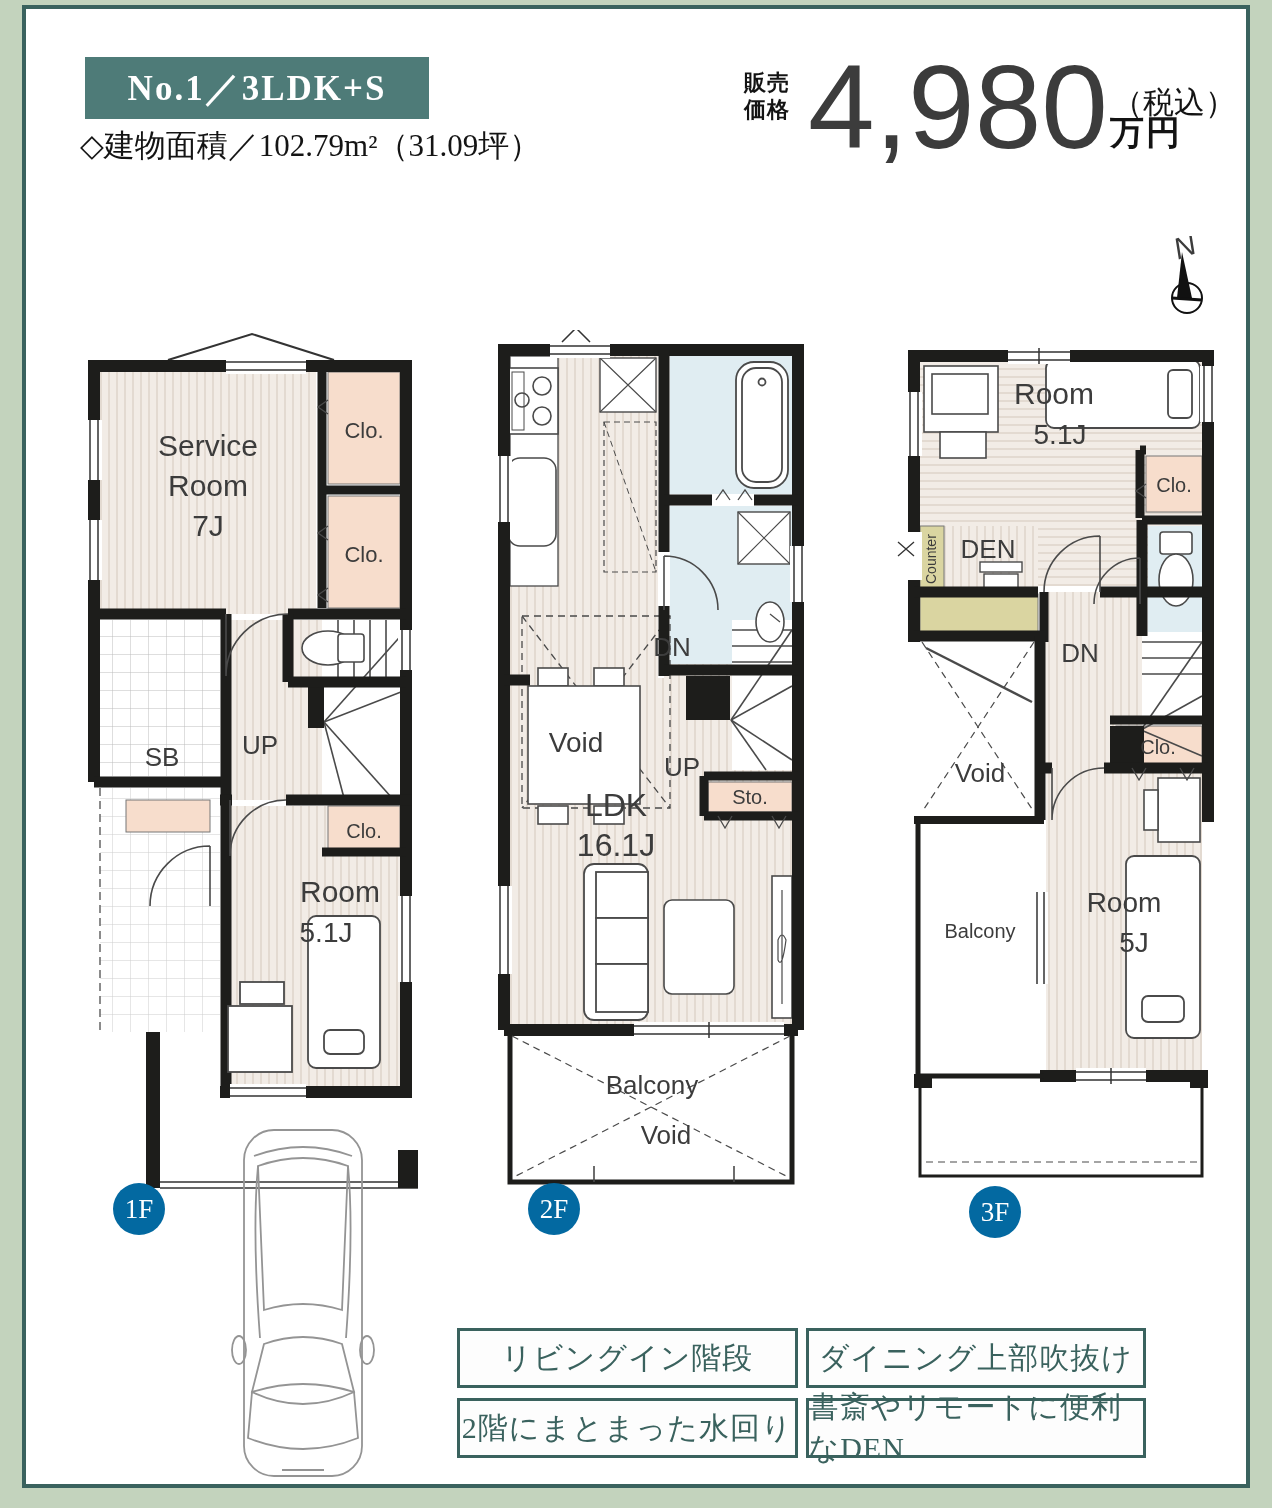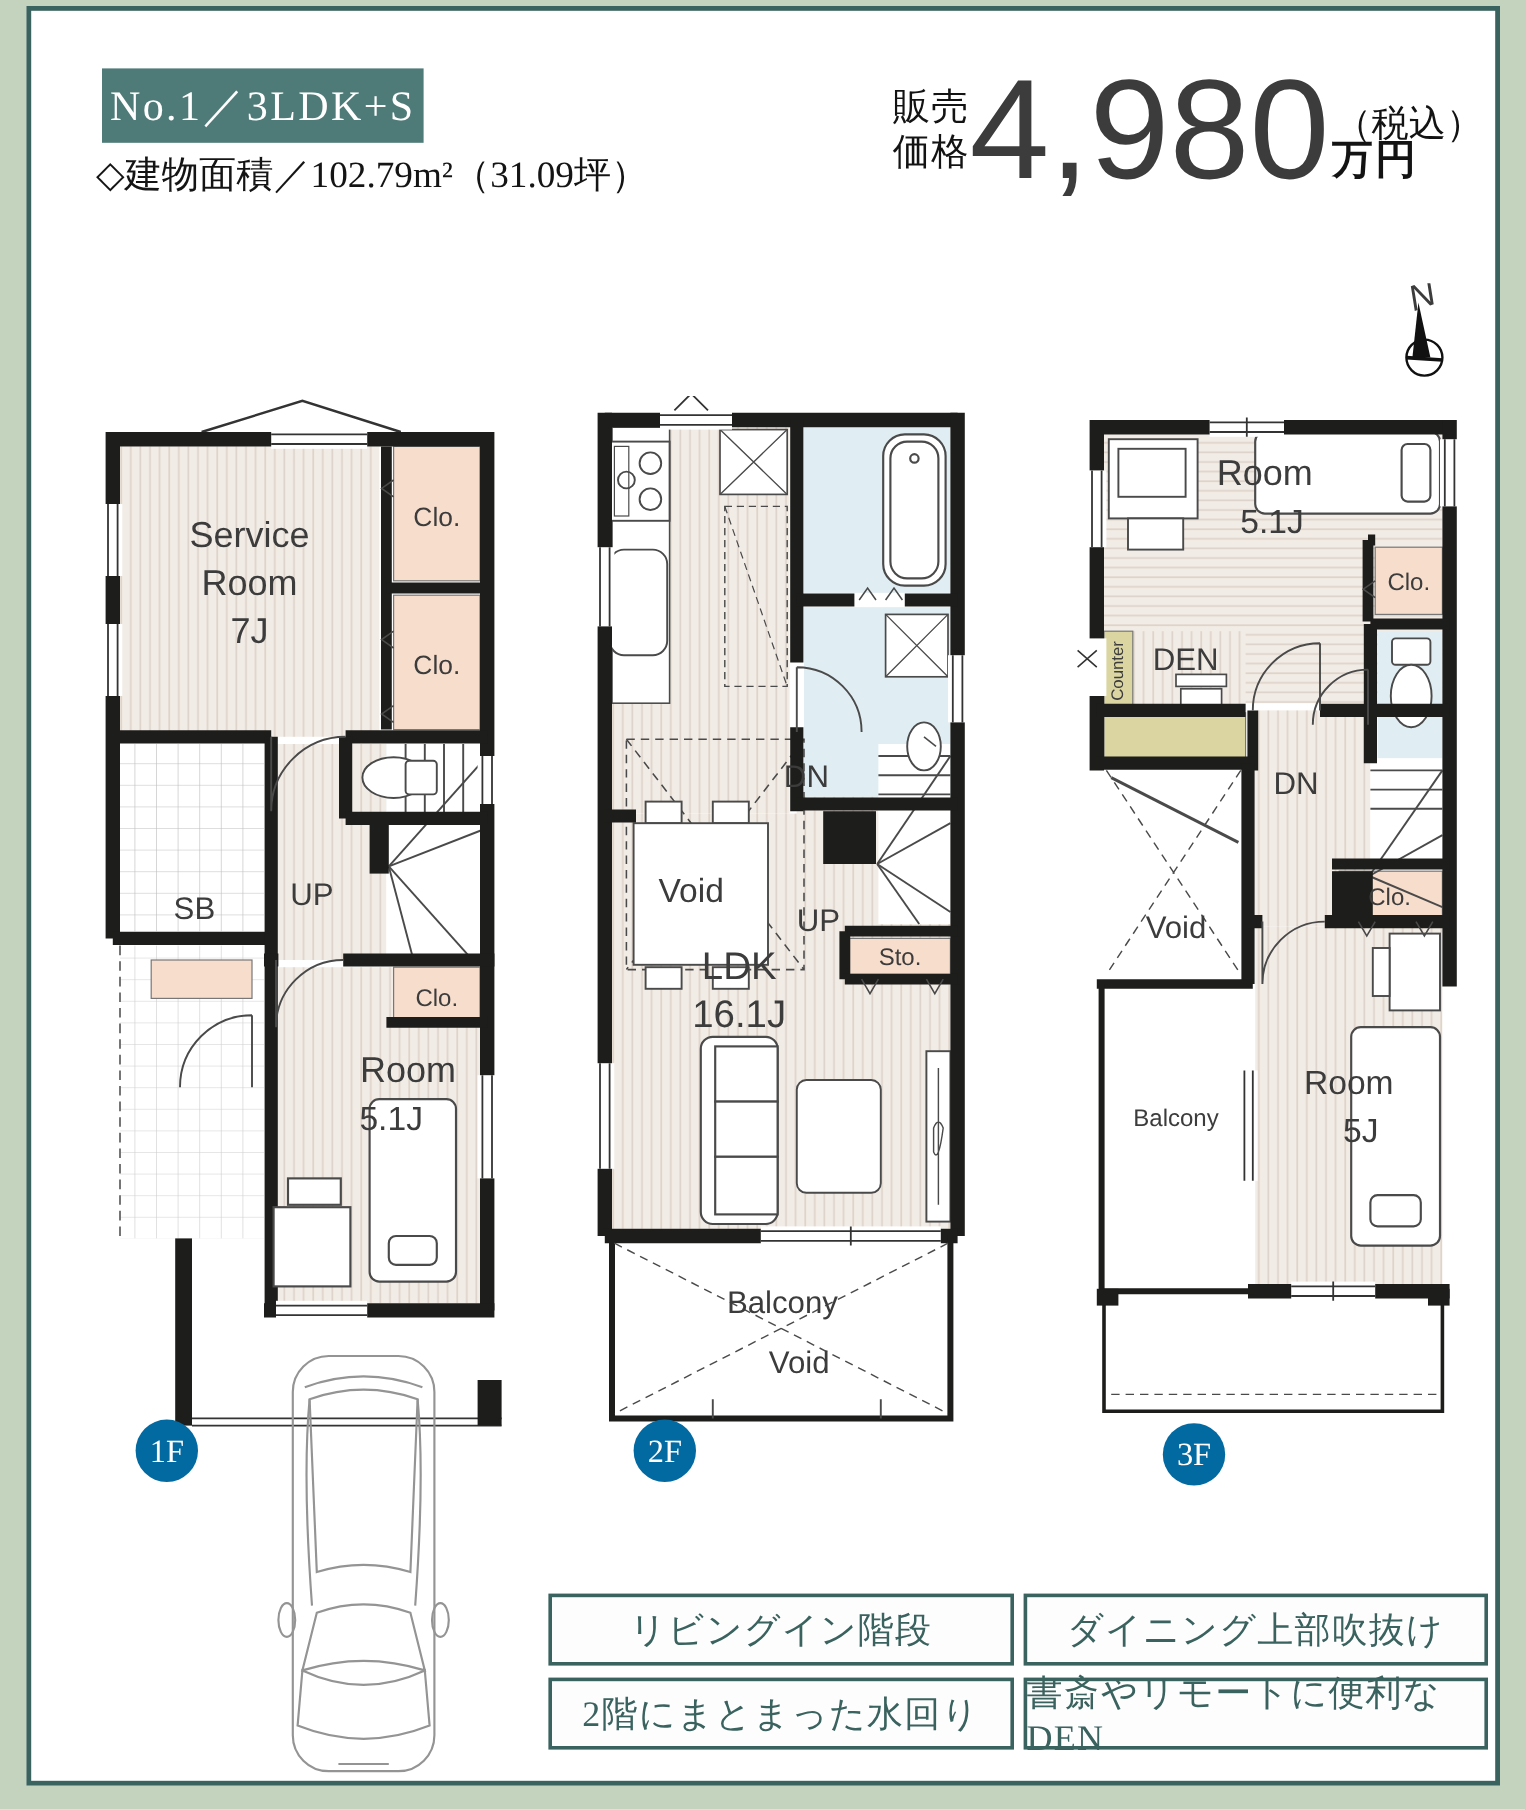--- a/index.html
+++ b/index.html
@@ -1,40 +1,40 @@
 <!DOCTYPE html>
 <html><head>
 <meta charset="utf-8">
 <style>
   html,body{margin:0;padding:0;}
   body{width:1272px;height:1508px;position:relative;background:#c3d3bd;
        font-family:"Liberation Serif","DejaVu Serif",serif;}
   .panel{position:absolute;left:22px;right:22px;top:5px;bottom:20px;
          background:#ffffff;border:4px solid #3a625e;box-sizing:border-box;}
   
-  .badge{position:absolute;left:85px;top:57px;width:268px;height:62px;
+  .badge{position:absolute;left:85px;top:57px;width:344px;height:62px;
          background:#4e7b78;color:#fff;display:flex;align-items:center;justify-content:center;
-         font-size:35px;letter-spacing:2px;}
+         font-size:35px;letter-spacing:2px;font-weight:bold;}
   .specs{position:absolute;left:80px;top:124px;font-size:31px;color:#141414;line-height:1.40;}
-  .price-label{position:absolute;left:744px;top:70px;font-size:31px;font-weight:normal;color:#131313;line-height:1.22;letter-spacing:1px;}
+  .price-label{position:absolute;left:744px;top:70px;font-size:22px;font-weight:bold;color:#131313;line-height:1.22;letter-spacing:1px;}
   .price-amount{position:absolute;left:802px;top:44px;width:312px;height:126px;}
   .price-tax{position:absolute;left:1112px;top:82px;font-size:31px;font-weight:normal;color:#131313;}
   .price-unit{position:absolute;left:1110px;top:110px;font-size:34px;font-weight:bold;color:#131313;letter-spacing:2px;}
   .compass{position:absolute;left:1156px;top:236px;width:62px;height:84px;}
   
   .plan{position:absolute;}
   #plan1f{left:76px;top:330px;width:348px;height:1155px;}
   #plan2f{left:486px;top:330px;width:330px;height:870px;}
   #plan3f{left:896px;top:336px;width:330px;height:860px;}
   .floor-badge{position:absolute;width:52px;height:52px;border-radius:50%;
                background:#0369a1;color:#fff;display:flex;align-items:center;justify-content:center;
                font-size:27px;}
   #fb1{left:113px;top:1183px;} #fb2{left:528px;top:1183px;} #fb3{left:969px;top:1186px;}
   
-  .features{position:absolute;left:457px;top:1328px;width:783px;
+  .features{position:absolute;left:457px;top:1328px;width:689px;
             display:grid;grid-template-columns:1fr 1fr;gap:10px 8px;}
   .feature-box{height:60px;border:3px solid #3a625e;background:#fdfdfd;box-sizing:border-box;
                display:flex;align-items:center;justify-content:center;
                font-size:30px;color:#3a625e;letter-spacing:1px;}
   svg text{font-family:"Liberation Sans","DejaVu Sans",sans-serif;fill:#3c3c3c;}
 </style>
 </head>
 <body>
 
 <div class="panel"></div>

